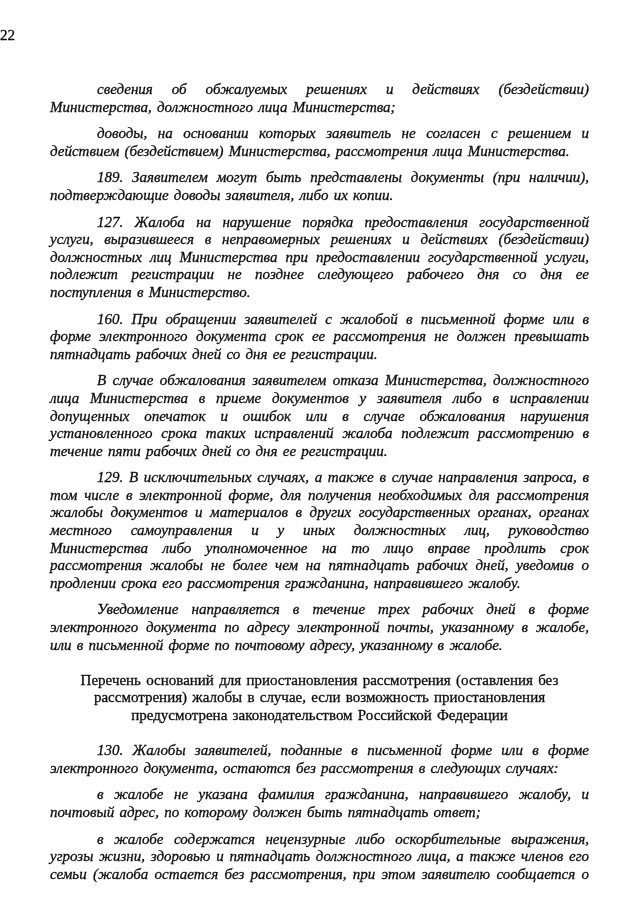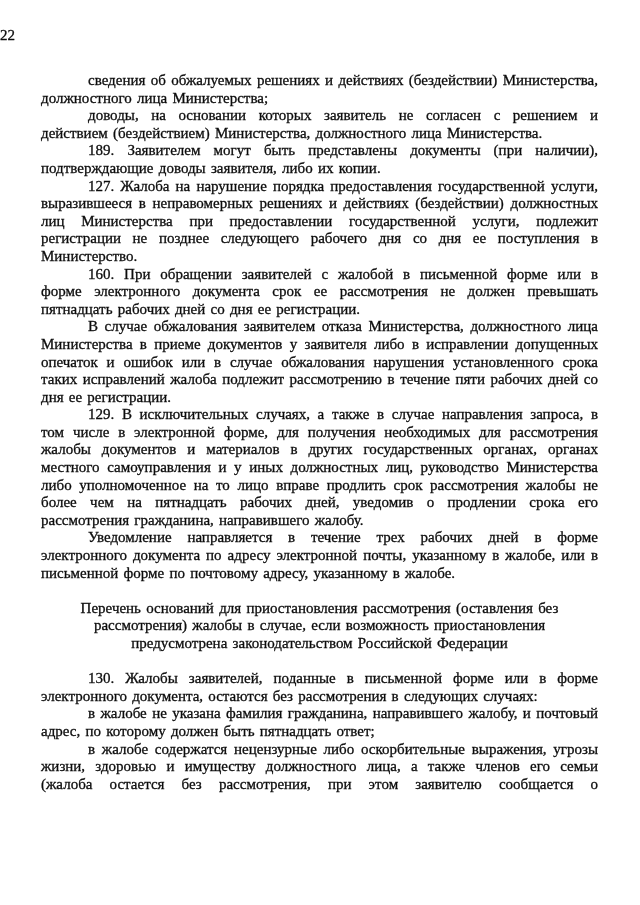--- a/index.html
+++ b/index.html
@@ -35,45 +35,46 @@
     left: 41px;
     top: 72px;
     width: 557px;
     font-size: 15px;
     line-height: 17.6px;
     text-align: justify;
     -webkit-text-stroke: 0.3px;
     word-spacing: 1.5px;
   }
   .content p.para {
-    margin: 0;
+    margin: 9px;
     text-indent: 47px;
+    font-style: italic;
   }
   .content p.para.cut {
     text-align-last: justify;
   }
   .content div.heading {
     text-align: center;
     text-indent: 0;
     max-width: 502px;
     margin: 17.6px auto 17.6px auto;
   }
 </style>
 </head>
 <body>
 
 <div class="page">
   <div class="page-number">22</div>
   <div class="content" id="content">
       <p class="para">сведения об обжалуемых решениях и действиях (бездействии) Министерства, должностного лица Министерства;</p>
-      <p class="para">доводы, на основании которых заявитель не согласен с решением и действием (бездействием) Министерства, должностного лица Министерства.</p>
+      <p class="para">доводы, на основании которых заявитель не согласен с решением и действием (бездействием) Министерства, рассмотрения лица Министерства.</p>
       <p class="para">189. Заявителем могут быть представлены документы (при наличии), подтверждающие доводы заявителя, либо их копии.</p>
       <p class="para">127. Жалоба на нарушение порядка предоставления государственной услуги, выразившееся в неправомерных решениях и действиях (бездействии) должностных лиц Министерства при предоставлении государственной услуги, подлежит регистрации не позднее следующего рабочего дня со дня ее поступления в Министерство.</p>
       <p class="para">160. При обращении заявителей с жалобой в письменной форме или в форме электронного документа срок ее рассмотрения не должен превышать пятнадцать рабочих дней со дня ее регистрации.</p>
       <p class="para">В случае обжалования заявителем отказа Министерства, должностного лица Министерства в приеме документов у заявителя либо в исправлении допущенных опечаток и ошибок или в случае обжалования нарушения установленного срока таких исправлений жалоба подлежит рассмотрению в течение пяти рабочих дней со дня ее регистрации.</p>
       <p class="para">129. В исключительных случаях, а также в случае направления запроса, в том числе в электронной форме, для получения необходимых для рассмотрения жалобы документов и материалов в других государственных органах, органах местного самоуправления и у иных должностных лиц, руководство Министерства либо уполномоченное на то лицо вправе продлить срок рассмотрения жалобы не более чем на пятнадцать рабочих дней, уведомив о продлении срока его рассмотрения гражданина, направившего жалобу.</p>
       <p class="para">Уведомление направляется в течение трех рабочих дней в форме электронного документа по адресу электронной почты, указанному в жалобе, или в письменной форме по почтовому адресу, указанному в жалобе.</p>
       <div class="heading">Перечень оснований для приостановления рассмотрения (оставления без рассмотрения) жалобы в случае, если возможность приостановления предусмотрена законодательством Российской Федерации</div>
       <p class="para">130. Жалобы заявителей, поданные в письменной форме или в форме электронного документа, остаются без рассмотрения в следующих случаях:</p>
       <p class="para">в жалобе не указана фамилия гражданина, направившего жалобу, и почтовый адрес, по которому должен быть пятнадцать ответ;</p>
-      <p class="para cut">в жалобе содержатся нецензурные либо оскорбительные выражения, угрозы жизни, здоровью и имуществу должностного лица, а также членов его семьи (жалоба остается без рассмотрения, при этом заявителю сообщается о</p>
+      <p class="para cut">в жалобе содержатся нецензурные либо оскорбительные выражения, угрозы жизни, здоровью и пятнадцать должностного лица, а также членов его семьи (жалоба остается без рассмотрения, при этом заявителю сообщается о</p>
     </div>
 </div>
 
 </body></html>

